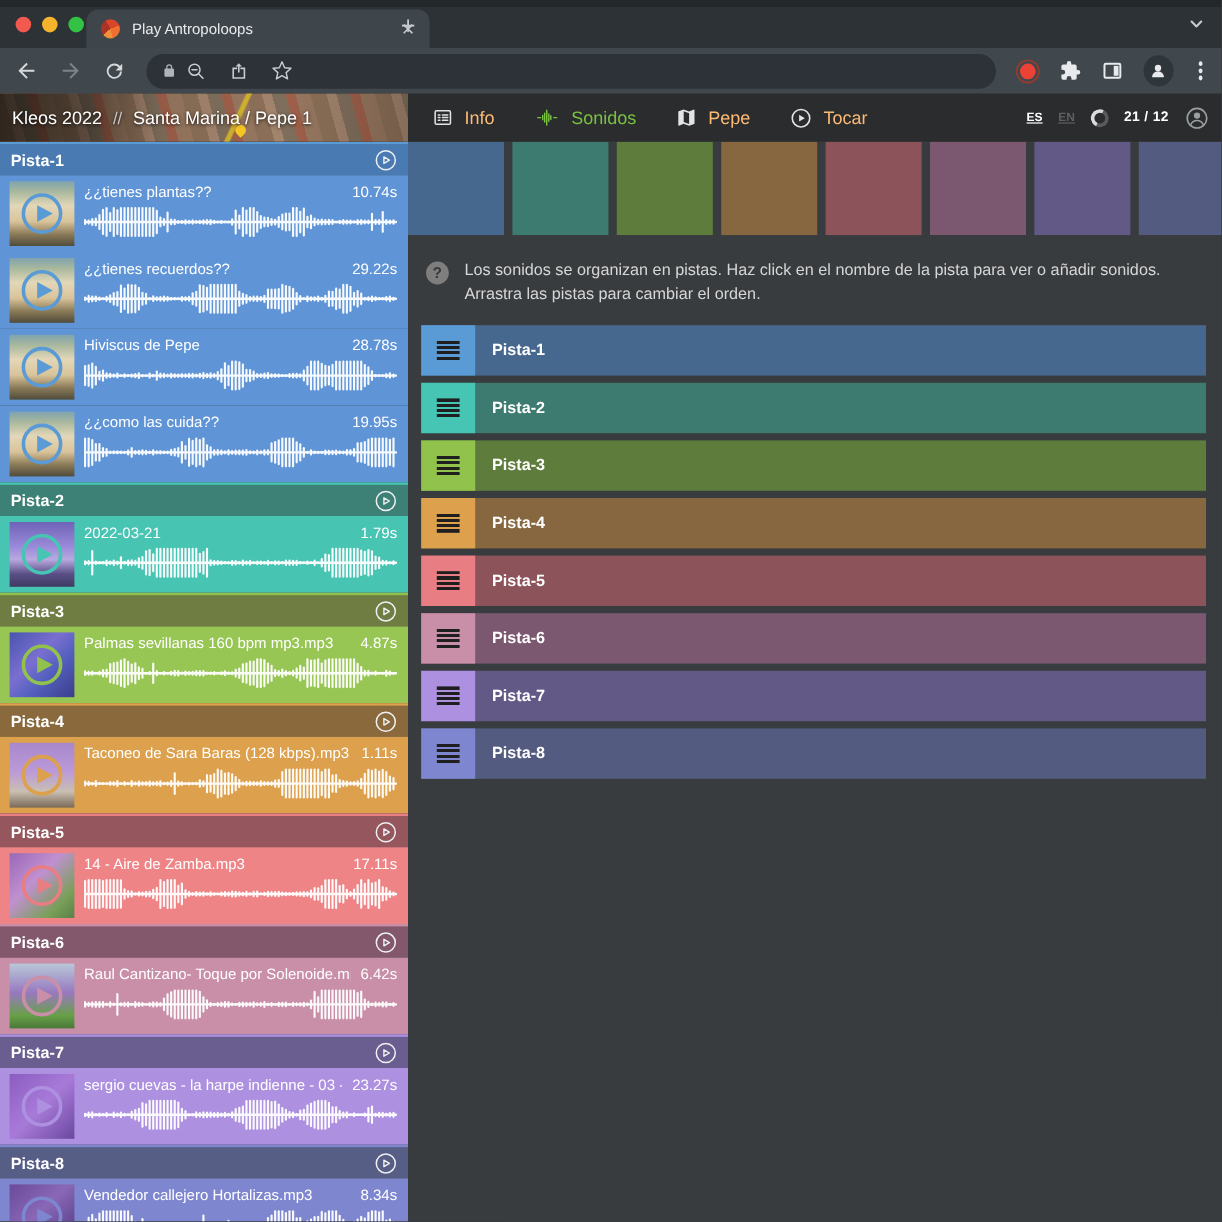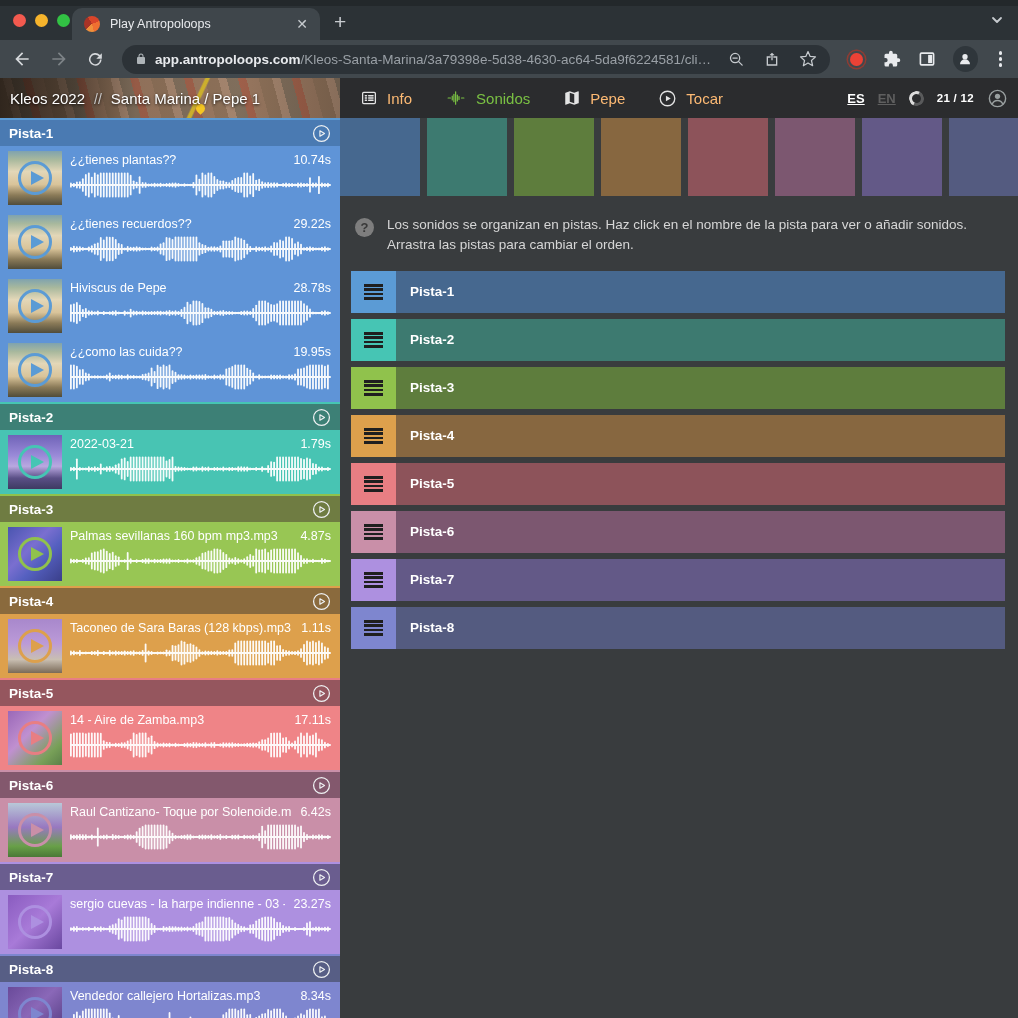--- a/index.html
+++ b/index.html
@@ -4,21 +4,21 @@
 <style>
   * { box-sizing: border-box; margin: 0; padding: 0; }
   html,body { width:1018px; height:1018px; overflow:hidden;
     font-family:"Liberation Sans", sans-serif; background:#393c3e; }
 
   
   .tabstrip { height:40px; background:linear-gradient(180deg,#23282b 0,#23282b 6px,#2c3236 6px); position:relative; }
   .lights { position:absolute; left:13px; top:14px; display:flex; gap:9px; }
   .light { width:13px; height:13px; border-radius:50%; }
   .light.red{ background:#f35a4f; } .light.yellow{ background:#f6b42c; } .light.green{ background:#32c244; }
-  .tab { position:absolute; left:72px; top:8px; width:248px; height:32px; background:#3f464b;
+  .tab { position:absolute; left:72px; top:8px; width:286px; height:32px; background:#3f464b;
     border-radius:10px 10px 0 0; display:flex; align-items:center; padding:0 12px; }
   .favicon { width:16px; height:16px; border-radius:50%;
     background:conic-gradient(from 230deg,#a83326 0 28%,#d9452a 28% 55%,#ef6f31 55% 82%,#f0903a 82% 100%); flex:none; }
   .tab-title { color:#e8eaed; font-size:12.5px; margin-left:10px; flex:1; white-space:nowrap; overflow:hidden; }
   .tab-close { color:#c7cbcf; font-size:14px; margin-left:8px; cursor:default; }
   .newtab { position:absolute; left:334px; top:10px; color:#c7cbcf; font-size:21px; font-weight:300; }
   .tab-chevron { position:absolute; right:14px; top:13px; }
 
   .toolbar { height:38px; background:#41484d; display:flex; align-items:center; padding:0 12px; gap:17px; }
   .urlpill { width:738px; height:29px; background:#2c3237; border-radius:15px;
@@ -42,21 +42,21 @@
   }
   .headthumb .pin { position:absolute; left:196px; top:26px; width:9px; height:9px; border-radius:50% 50% 50% 0;
     background:#f5c623; transform:rotate(-45deg); }
   .breadcrumb { position:relative; z-index:2; display:flex; align-items:baseline; gap:9px; padding-left:10px;
     color:#fff; font-size:15px; text-shadow:0 1px 3px rgba(0,0,0,.85); white-space:nowrap; }
   .bc-sep { color:#c9c9c9; font-size:14px; }
   .nav { position:absolute; left:360px; display:flex; align-items:center; gap:33px; }
   .nav-item { display:flex; align-items:center; gap:9px; color:#fdba74; font-size:15px; }
   .nav-item.active { color:#7ac143; }
   .head-right { position:absolute; right:10px; display:flex; align-items:center; gap:13px; }
-  .lang { font-size:13px; font-weight:bold; color:#fff;text-decoration:underline; }
+  .lang { font-size:10px; font-weight:bold; color:#fff;text-decoration:underline; }
   .lang.dim { color:#5f5f5f; }
   .spinner { width:15px; height:15px; border-radius:50%; border:3px solid rgba(255,255,255,.22);
     border-top-color:#dcdcdc; border-left-color:#dcdcdc; transform:rotate(-20deg); }
   .counter { font-size:11.5px; font-weight:bold; color:#fff; letter-spacing:.3px; }
 
   
   .content { display:flex; height:900px; }
 
   .sidebar { width:340px; flex:none; overflow:hidden; }
   .track-header { height:28px; border-top:2px solid var(--bright); background:var(--header);
@@ -135,21 +135,20 @@
     <svg width="19" height="19" viewBox="0 0 24 24">
         <path d="M17.65 6.35A8 8 0 1 0 19.75 12h-2.08a6 6 0 1 1-1.44-4.02L13 11h7V4z" fill="#d6d9dc"></path>
       </svg>
   </span>
   <div class="urlpill">
     <span>
       <svg width="12" height="14" viewBox="0 0 24 24">
           <path fill="#aeb4b8" d="M18 8h-1V6a5 5 0 0 0-10 0v2H6a2 2 0 0 0-2 2v10a2 2 0 0 0 2 2h12a2 2 0 0 0 2-2V10a2 2 0 0 0-2-2zM9 6a3 3 0 0 1 6 0v2H9z"></path>
         </svg>
     </span>
-    <span class="url-text"><span class="url-host">app.antropoloops.com</span><span class="url-path">/Kleos-Santa-Marina/3a79398e-5d38-4630-ac64-5da9f6224581/cli…</span></span>
     <span class="pill-icons">
       <span>
         <svg width="17" height="17" viewBox="0 0 24 24">
             <circle cx="10" cy="10" r="6.5" fill="none" stroke="#c7cbcf" stroke-width="1.8"></circle>
             <path d="M7 10h6M15 15l5 5" stroke="#c7cbcf" stroke-width="1.8" stroke-linecap="round"></path>
           </svg>
       </span>
       <span>
         <svg width="16" height="18" viewBox="0 0 24 24">
             <path d="M12 2.5l4 4h-3V14h-2V6.5H8z" fill="#c7cbcf"></path>

